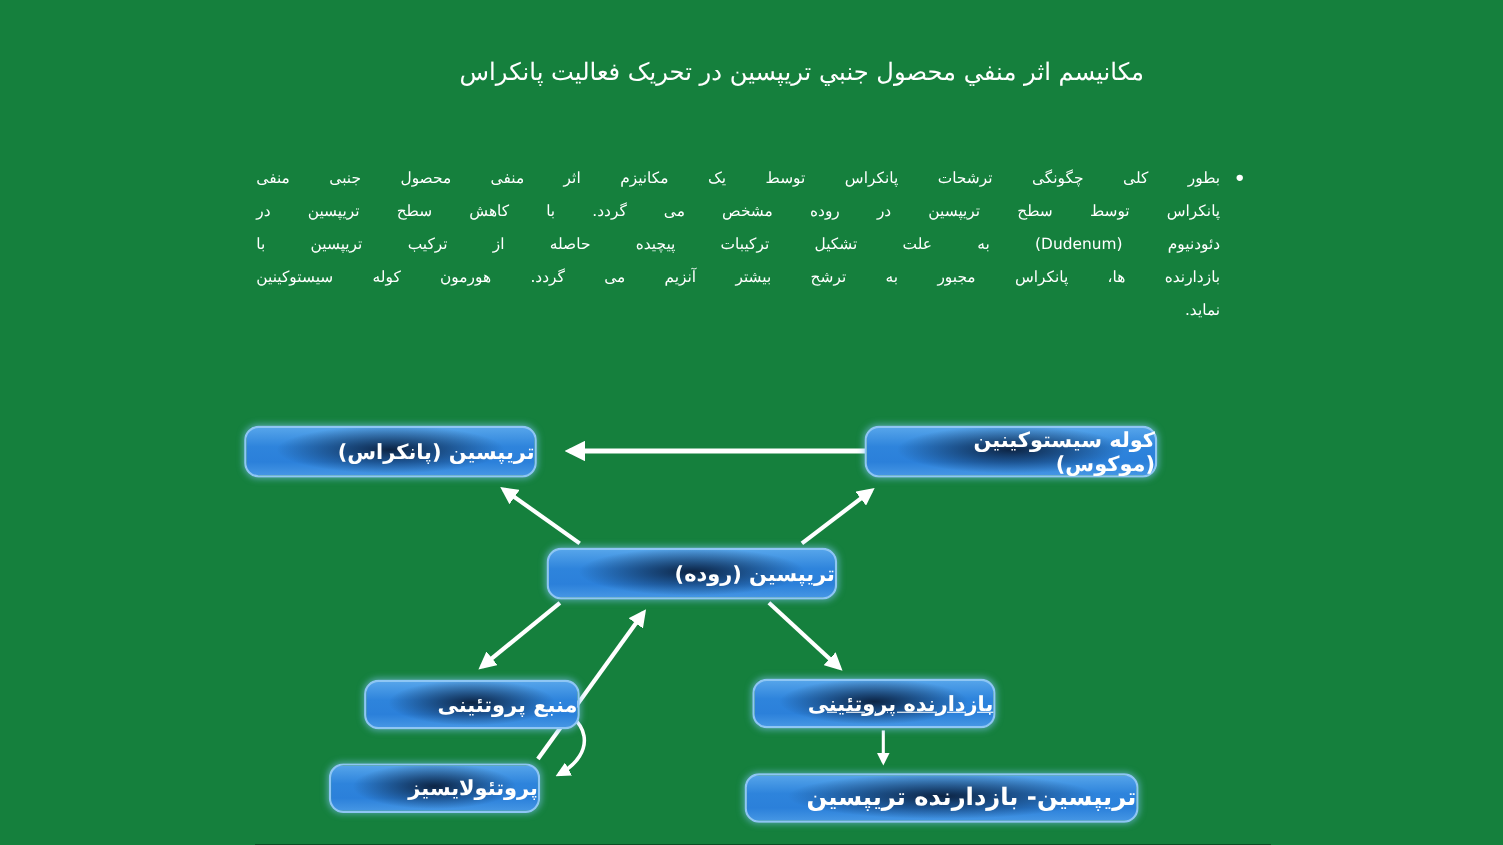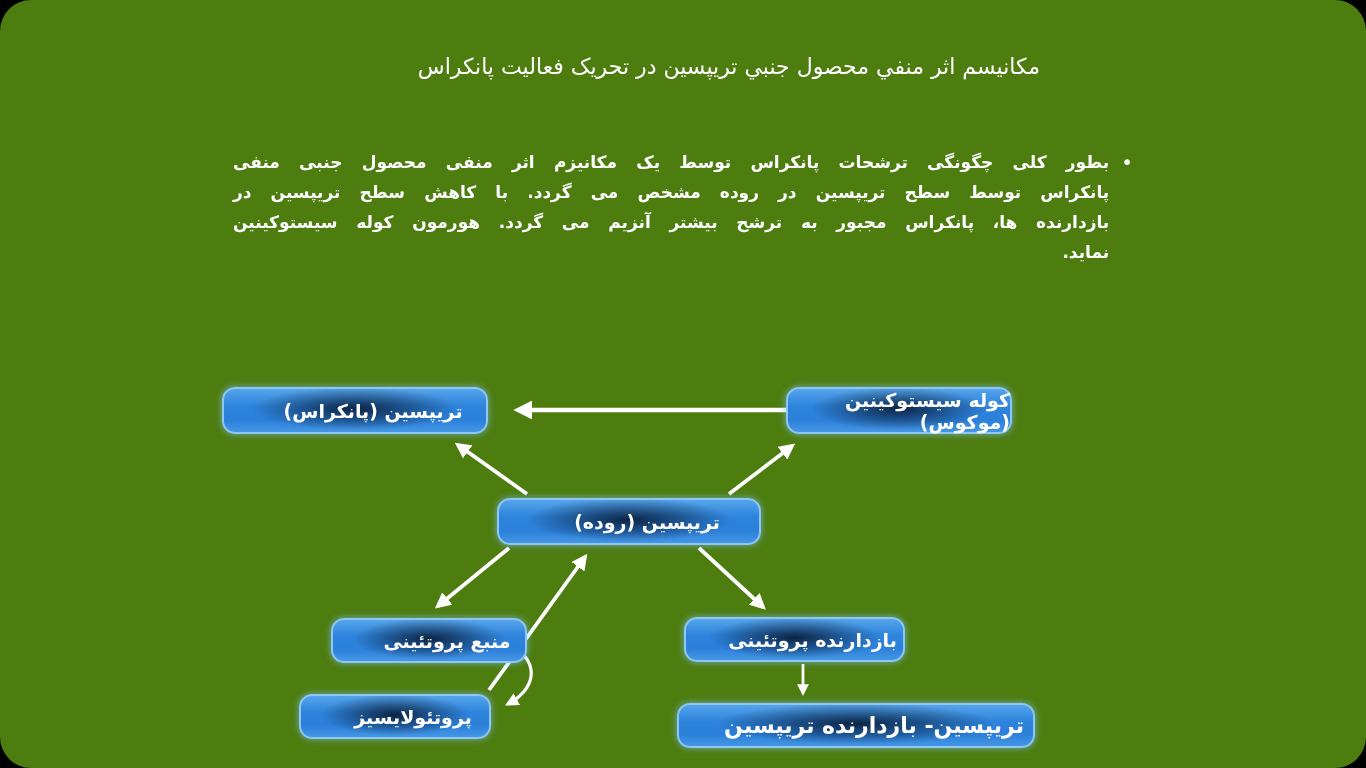--- a/index.html
+++ b/index.html
@@ -1,23 +1,22 @@
 <!DOCTYPE html>
 <html lang="fa"><head>
 <meta charset="utf-8">
 <style>
   html,body{margin:0;padding:0;background:#000;}
   #slide{
     position:relative;
     width:1366px;height:768px;
-    background:#4d7c0f;
+    background:#15803d;
     overflow:hidden;
     font-family:"DejaVu Sans",sans-serif;
     color:#fff;
-    border-radius:31px;
   }
   
   .slide-title{
     position:absolute;
     top:54px; right:326px;
     direction:rtl;
     white-space:nowrap;
     font-size:22px;
     font-weight:normal;
     color:#fff;
@@ -32,22 +31,22 @@
   }
   .bullet{
     font-size:20px;
     line-height:30px;
     margin-left:12px;
     flex:0 0 auto;
   }
   .para{
     flex:1 1 auto;
     direction:rtl;
-    font-size:17px;
-    font-weight:bold;
+    font-size:14px;
+    font-weight:normal;
     line-height:30px;
   }
   .para .pline{
     text-align:justify;
     text-align-last:justify;
   }
   .para .pline:last-child{
     text-align-last:right;
   }
   
@@ -58,48 +57,49 @@
     background:
       radial-gradient(55% 70% at 50% 46%, rgba(0,0,10,0.72), rgba(0,0,10,0) 72%),
       linear-gradient(180deg,#55a4ea 0%,#2e84dc 40%,#2b80da 72%,#4596e4 100%);
     box-shadow:0 0 6px 1px rgba(130,195,250,0.55);
     color:#fff;
     font-weight:bold;
     font-size:19px;
     direction:rtl;
     display:flex;
     align-items:center;
-    justify-content:center;
+    justify-content:flex-start;
     box-sizing:border-box;
     padding-left:36px;
   }
   #box-trypsin-pancreas   {left:222px; top:387px; width:266px; height:47px;}
-  #box-cck-mucus          {left:786px; top:387px; width:226px; height:47px;}
+  #box-cck-mucus          {left:786px; top:387px; width:266px; height:47px;}
   #box-trypsin-intestine  {left:497px; top:498px; width:264px; height:47px;}
   #box-protein-source     {left:299px; top:618px; width:196px; height:45px;margin-left:32px;}
   #box-proteolysis        {left:299px; top:694px; width:192px; height:45px;}
-  #box-protein-inhibitor  {left:684px; top:617px; width:221px; height:45px;}
+  #box-protein-inhibitor  {left:684px; top:617px; width:221px; height:45px;text-decoration:underline;}
   #box-trypsin-complex    {left:677px; top:703px; width:358px; height:45px; font-size:22px;}
   #arrow-layer{
     position:absolute; left:0; top:0;
     pointer-events:none;
   }
 </style>
 </head>
 <body>
 
 <div id="slide">
 
   <div class="slide-title">مکانیسم اثر منفي محصول جنبي تریپسین در تحریک فعالیت پانکراس</div>
 
   <div class="para-wrap">
     <span class="bullet">•</span>
     <div class="para">
       <div class="pline">بطور کلی چگونگی ترشحات پانکراس توسط یک مکانیزم اثر منفی محصول جنبی منفی</div>
       <div class="pline">پانکراس توسط سطح تریپسین در روده مشخص می گردد. با کاهش سطح تریپسین در</div>
+      <div class="pline">دئودنیوم (Dudenum) به علت تشکیل ترکیبات پیچیده حاصله از ترکیب تریپسین با</div>
       <div class="pline">بازدارنده ها، پانکراس مجبور به ترشح بیشتر آنزیم می گردد. هورمون کوله سیستوکینین</div>
       <div class="pline">نماید.</div>
     </div>
   </div>
 
   <svg id="arrow-layer" width="1366" height="768" viewBox="0 0 1366 768">
     <defs>
       <marker id="ah" viewBox="0 0 10 10" refX="7.5" refY="5" markerWidth="4.2" markerHeight="4.2" orient="auto-start-reverse">
         <path d="M0,0 L10,5 L0,10 z" fill="#ffffff"></path>
       </marker>

